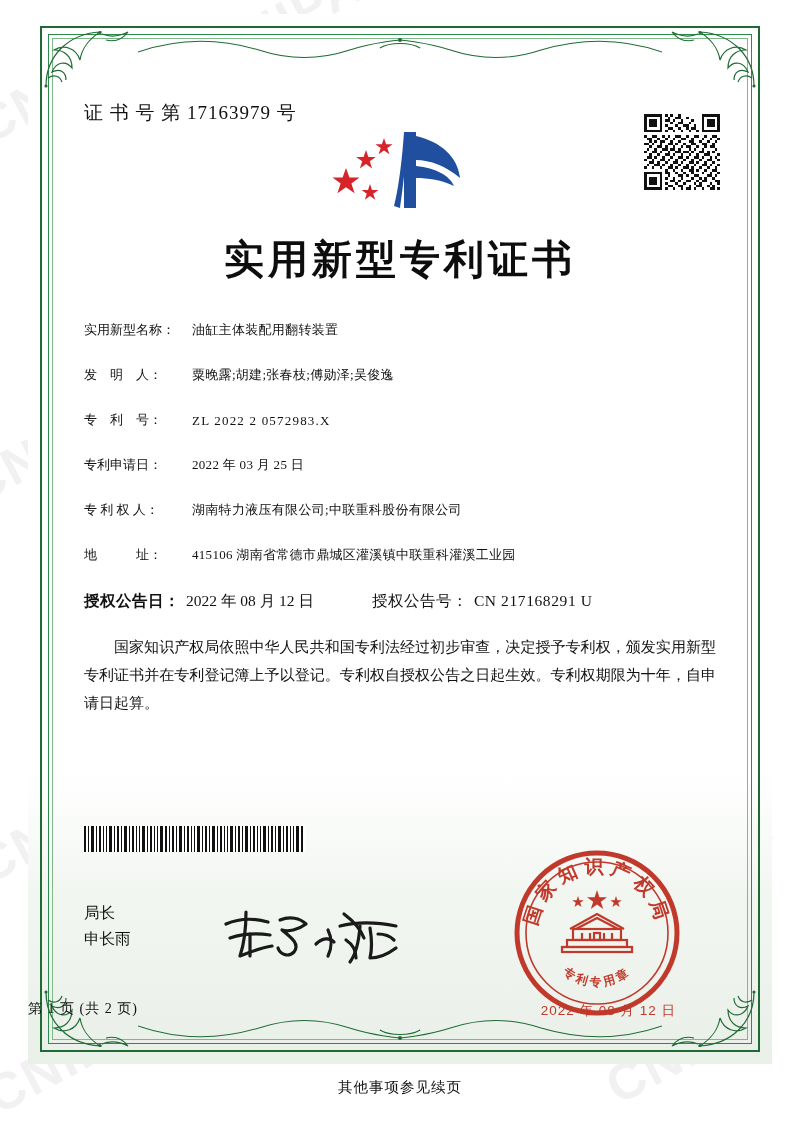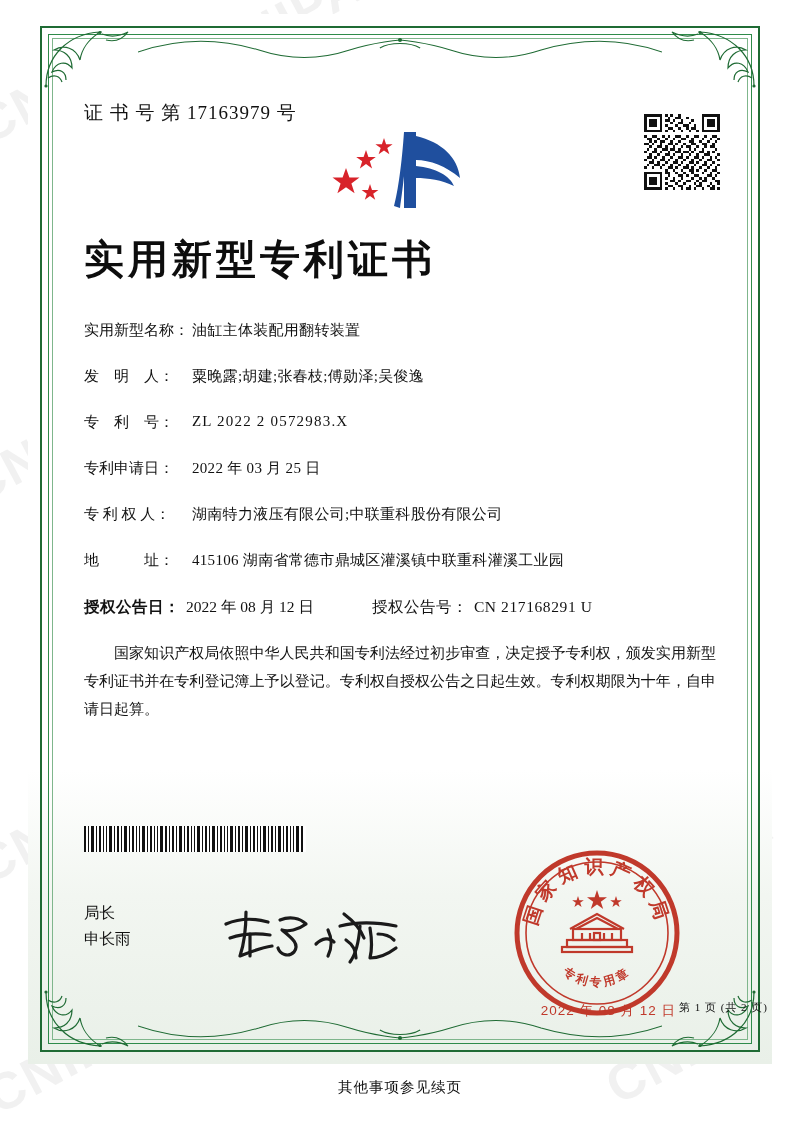--- a/index.html
+++ b/index.html
@@ -115,33 +115,33 @@
   .qr {
     position: absolute;
     right: -4px;
     top: -16px;
     width: 76px;
     height: 76px;
   }
   .qr svg { display: block; }
 
   .title {
-    text-align: left;
+    text-align: center;
     font-size: 40px;
     font-weight: bold;
     letter-spacing: 4px;
     color: #0d0d0d;
     margin: 6px 0 34px 0;
     font-family: "DejaVu Sans", "Liberation Sans", sans-serif;
   }
 
   .field {
     display: flex;
-    align-items: flex-start;
-    font-size: 15px;
+    align-items: flex-end;
+    font-size: 13px;
     color: #111;
     margin-bottom: 27px;
   }
   .field .label {
     width: 108px;
     flex: 0 0 108px;
     letter-spacing: 0px;
   }
   .field .value {
     flex: 1;
@@ -214,24 +214,24 @@
     right: 40px;
     top: 102px;
     font-size: 13.5px;
     color: #c0392b;
     letter-spacing: 1px;
     font-family: "Liberation Sans", sans-serif;
   }
 
   .page-no {
     position: absolute;
-    left: 0; right: 4px;
+    left: 0; right: 12px;
     top: 986px;
-    text-align: right;
-    font-size: 11px;
+    text-align: left;
+    font-size: 14px;
     color: #111;
     letter-spacing: 1px;
   }
 
   .footnote {
     position: absolute;
     left: 0; right: 0;
     top: 1078px;
     text-align: center;
     font-size: 14.5px;

